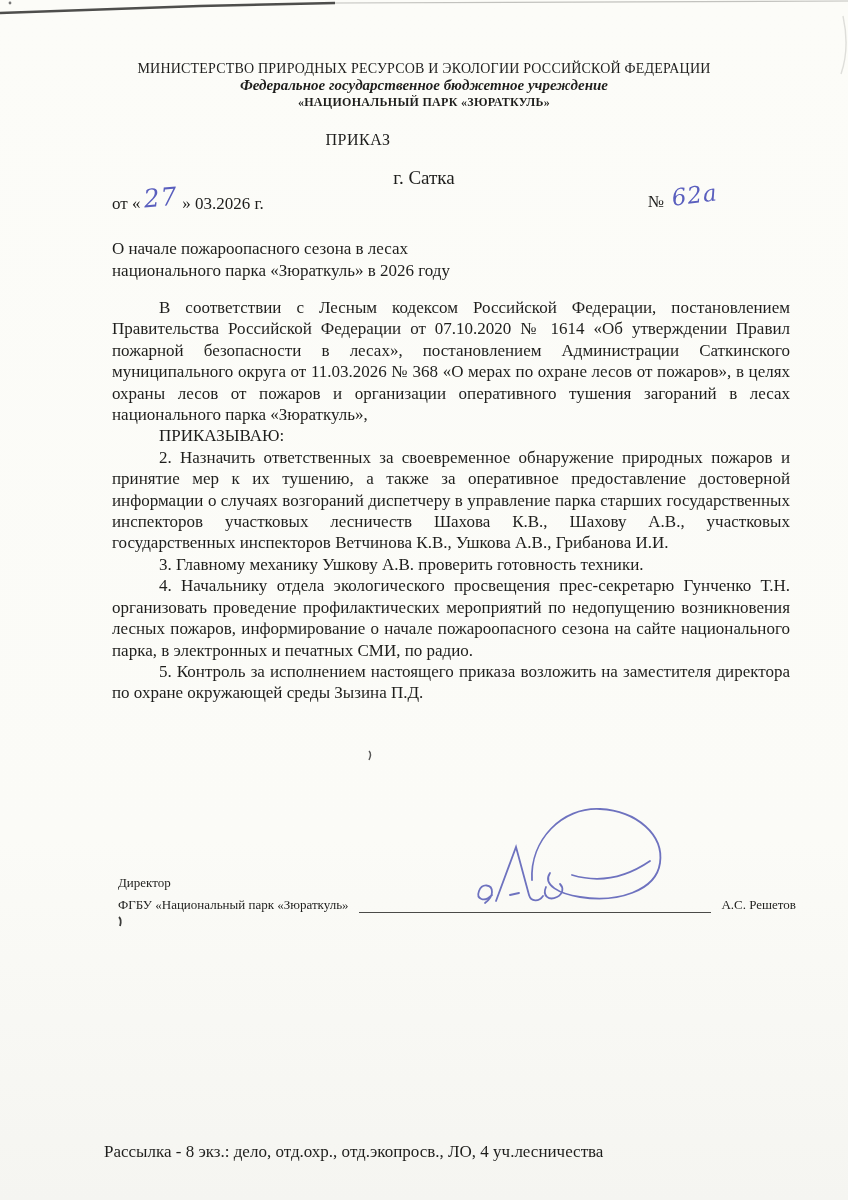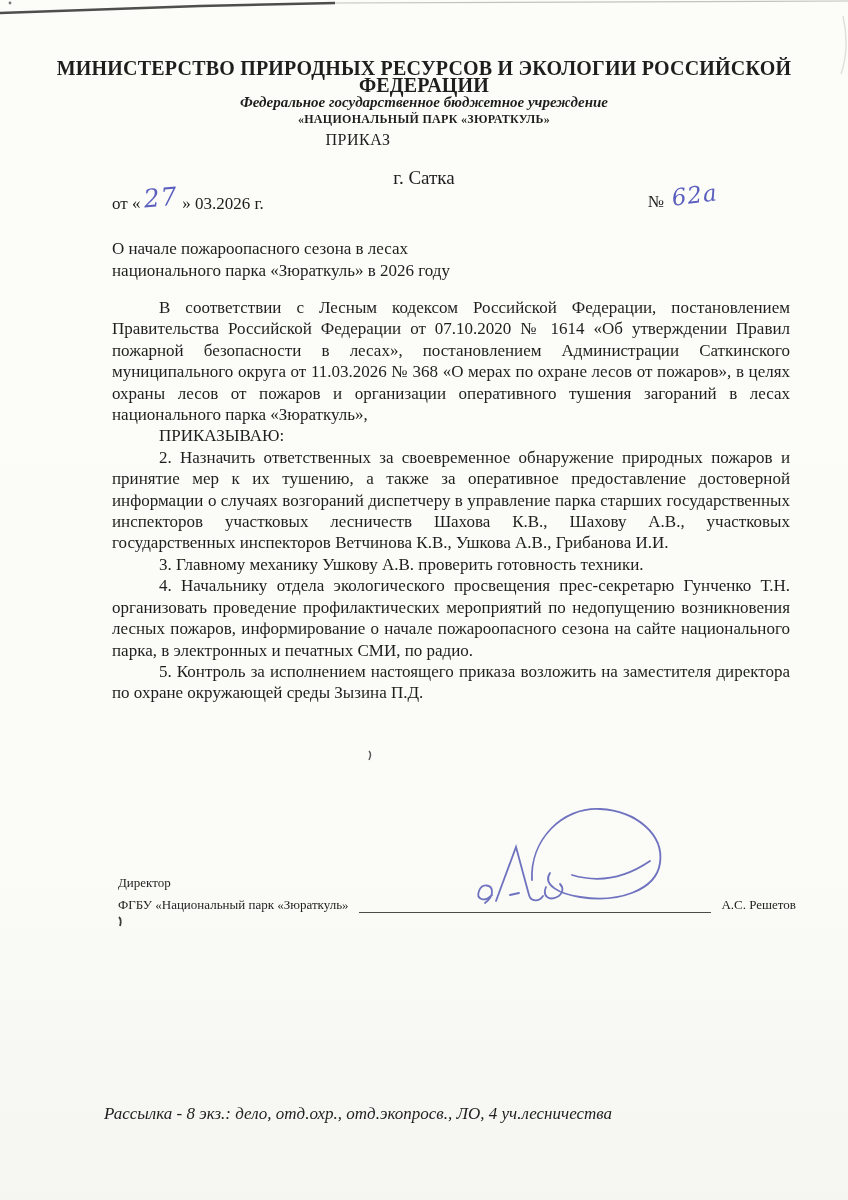--- a/index.html
+++ b/index.html
@@ -14,21 +14,21 @@
     width:848px;height:1200px;
     background:linear-gradient(180deg,#fcfcf8 0%,#fbfbf7 70%,#f5f5f1 100%);
     color:#1e1e1c;
     overflow:hidden;
   }
   
   .doc-header{
     position:absolute;top:60px;left:0;width:848px;
     text-align:center;line-height:17px;
   }
-  .hdr-1{font-size:20px;font-weight:bold;letter-spacing:.2px;}
+  .hdr-1{font-size:14px;font-weight:normal;letter-spacing:.2px;}
   .hdr-2{font-size:15px;font-weight:bold;font-style:italic;}
   .hdr-3{font-size:12px;font-weight:bold;letter-spacing:.3px;}
   .doc-type{
     position:absolute;top:131px;left:0;width:716px;
     text-align:center;font-size:16px;letter-spacing:.5px;
   }
   .city{
     position:absolute;top:167px;left:0;width:848px;
     text-align:center;font-size:19px;
   }
@@ -75,23 +75,22 @@
     margin:0 10px 3px 10px;
     height:14px;
     min-width:280px;
   }
   .sig-svg{
     position:absolute;left:470px;top:795px;
     pointer-events:none;
   }
   
   .footer-note{
-    position:absolute;top:1104px;left:104px;
+    position:absolute;top:1142px;left:104px;
     font-size:17px;
-    font-style:italic;
   }
   .artifacts{
     position:absolute;left:0;top:0;pointer-events:none;
   }
 </style>
 </head>
 <body>
 
 <div class="page">
 

